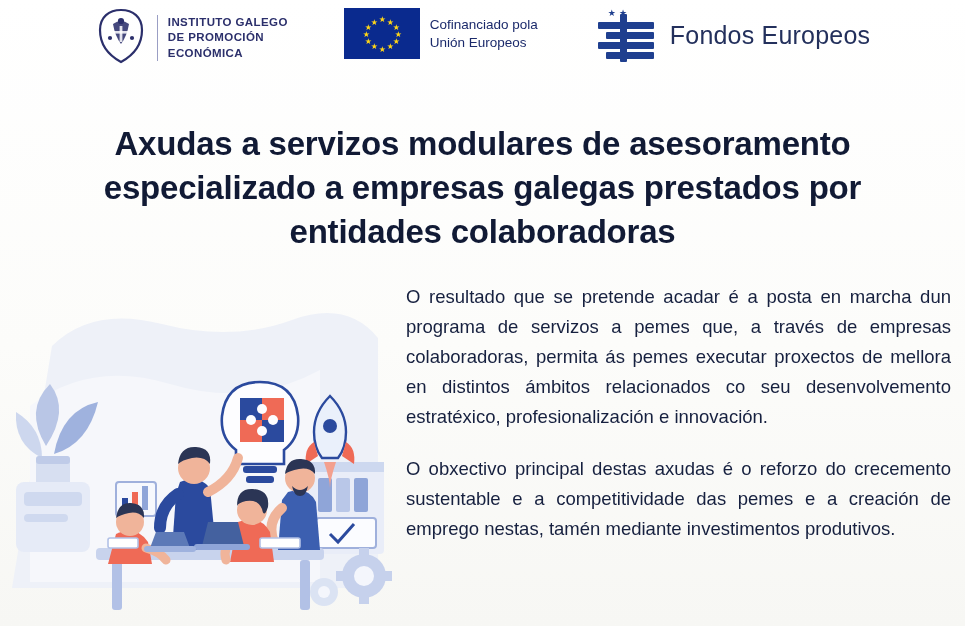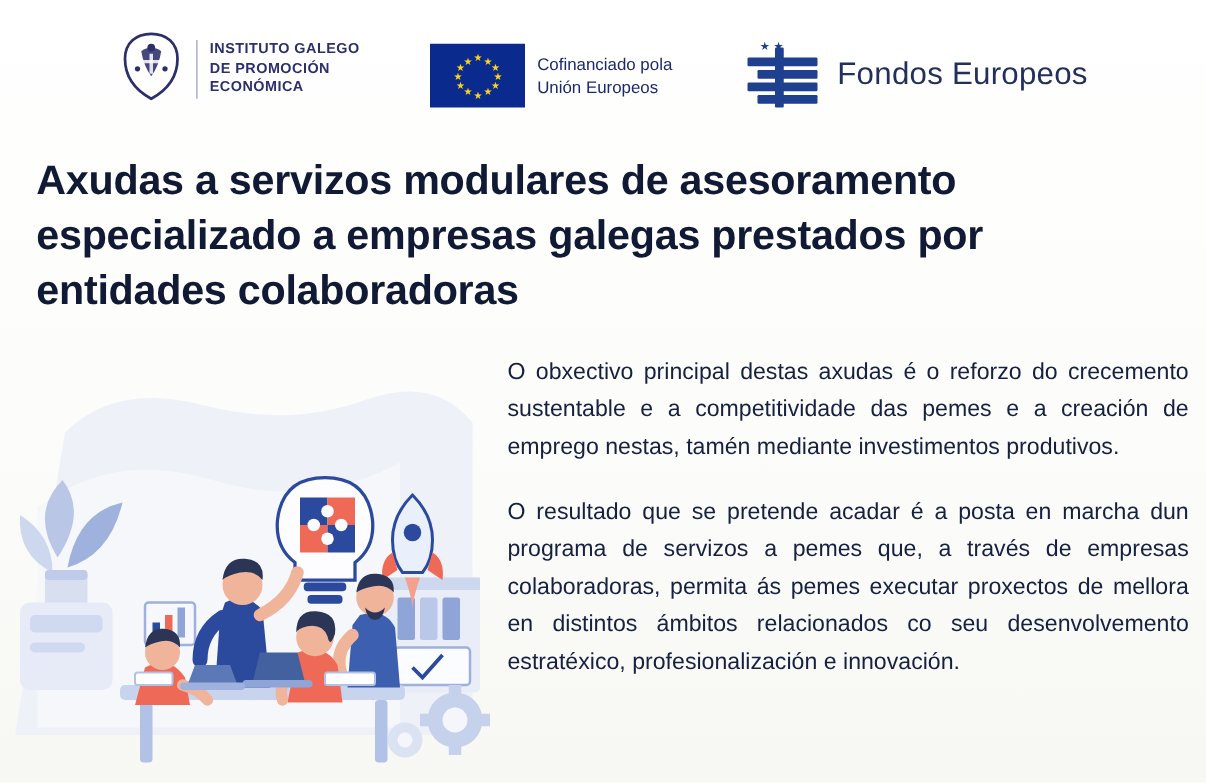--- a/index.html
+++ b/index.html
@@ -23,21 +23,21 @@
   }
 
   
   .logo-strip {
     position: absolute;
     top: 8px;
     left: 0;
     width: 965px;
     height: 78px;
     display: flex;
-    align-items: flex-end;
+    align-items: flex-start;
     justify-content: center;
     gap: 56px;
   }
   .logo {
     display: flex;
     align-items: center;
     gap: 10px;
   }
 
   
@@ -104,23 +104,23 @@
     font-size: 25px;
     color: #23305c;
     font-weight: 400;
     letter-spacing: .2px;
   }
 
   
   .title {
     position: absolute;
     top: 100px;
-    left: 29px;
+    left: 40px;
     width: 885px;
-    text-align: left;
+    text-align: center;
     font-size: 33px;
     font-weight: 700;
     line-height: 1.33;
     color: #111a35;
     letter-spacing: -.2px;
   }
 
   
   .illo {
     position: absolute;
@@ -316,17 +316,17 @@
         <path d="M144 246 l28 0 l6 16 l-40 0 Z" fill="#5c79b7"></path>
         <rect x="132" y="260" width="52" height="6" rx="3" fill="#9fb2de"></rect>
       </g>
 
       <rect x="248" y="252" width="40" height="10" rx="2" fill="#ffffff" stroke="#b2c1e6" stroke-width="1.6"></rect>
       <rect x="96" y="252" width="30" height="10" rx="2" fill="#ffffff" stroke="#b2c1e6" stroke-width="1.6"></rect>
     </svg>
   </div>
 
   <div class="copy">
+    <p>O resultado que se pretende acadar é a posta en marcha dun programa de servizos a pemes que, a través de empresas colaboradoras, permita ás pemes executar proxectos de mellora en distintos ámbitos relacionados co seu desenvolvemento estratéxico, profesionalización e innovación.</p>
     <p>O obxectivo principal destas axudas é o reforzo do crecemento sustentable e a competitividade das pemes e a creación de emprego nestas, tamén mediante investimentos produtivos.</p>
-    <p>O resultado que se pretende acadar é a posta en marcha dun programa de servizos a pemes que, a través de empresas colaboradoras, permita ás pemes executar proxectos de mellora en distintos ámbitos relacionados co seu desenvolvemento estratéxico, profesionalización e innovación.</p>
   </div>
 
 </div>
 
 </body></html>

